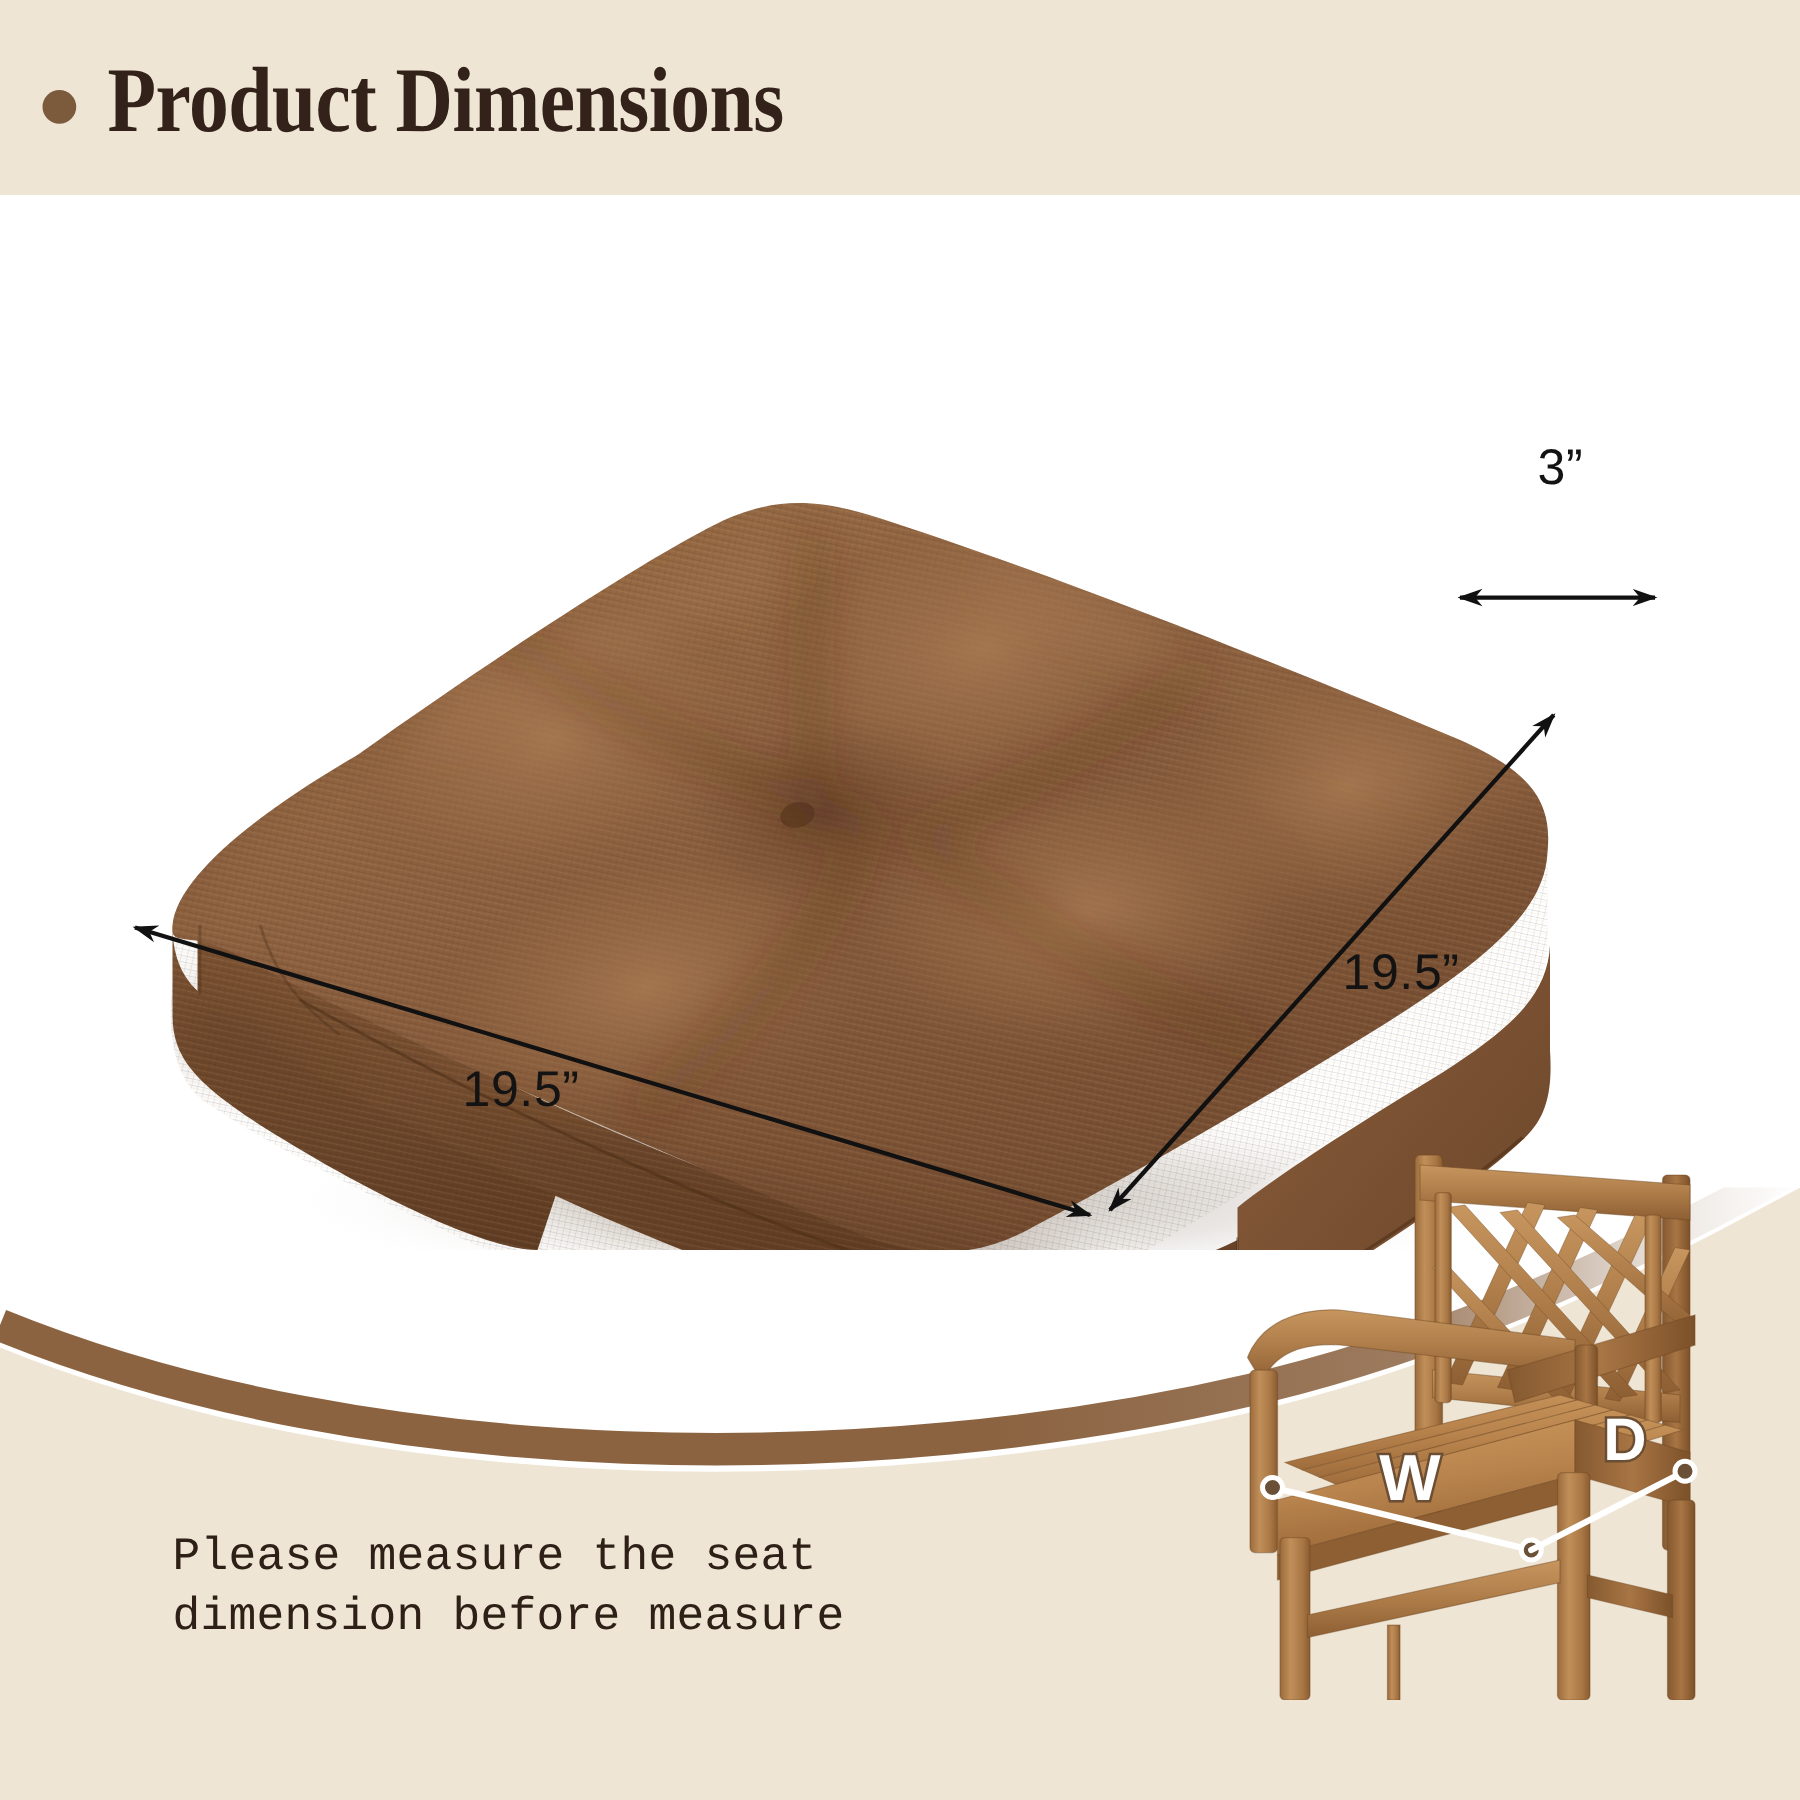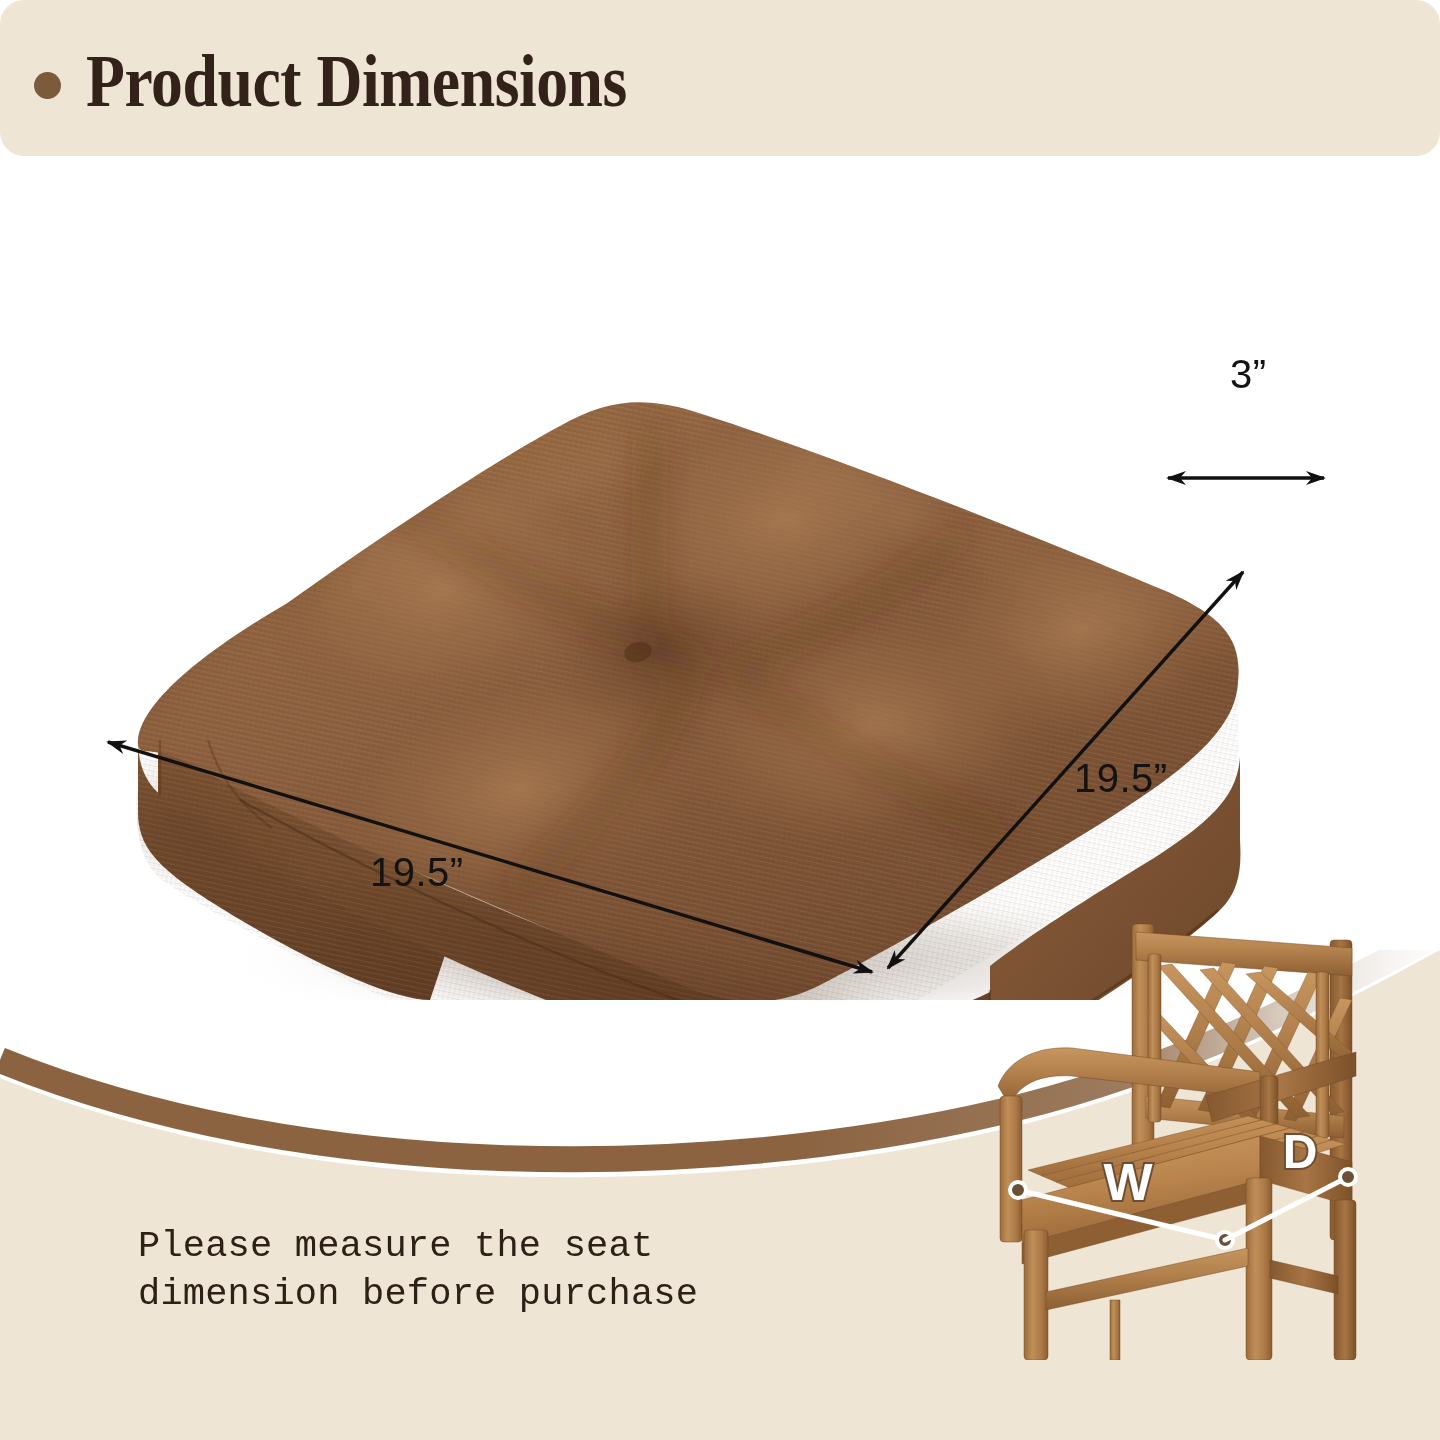--- a/index.html
+++ b/index.html
@@ -8,21 +8,20 @@
     font-family:"Liberation Sans", sans-serif;
     background:#ffffff;
     position:relative;
   }
   #stage { position:absolute; inset:0; width:1440px; height:1440px; overflow:hidden; }
 
   
   .header-band {
     position:absolute; left:0; top:0; width:1440px; height:156px;
     background:#EFE5D5;
-    border-radius:24px;
   }
   .header-bullet {
     position:absolute; left:34px; top:72px; width:27px; height:27px;
     border-radius:50%; background:#7B5B3C;
   }
   .header-title {
     position:absolute; left:86px; top:40px;
     font-family:"Liberation Serif", serif;
     font-weight:700;
     font-size:74px;
@@ -379,16 +378,16 @@
   <div class="dim-label" id="lbl-w">19.5”</div>
   <div class="dim-label" id="lbl-d">19.5”</div>
 
   <div class="header-band">
     <div class="header-bullet"></div>
     <div class="header-title">Product Dimensions</div>
   </div>
 
   <div class="instruction">
     <span>Please measure the seat</span>
-    <span>dimension before purchase</span>
+    <span>dimension before measure</span>
   </div>
 
 </div>
 
 </body></html>

